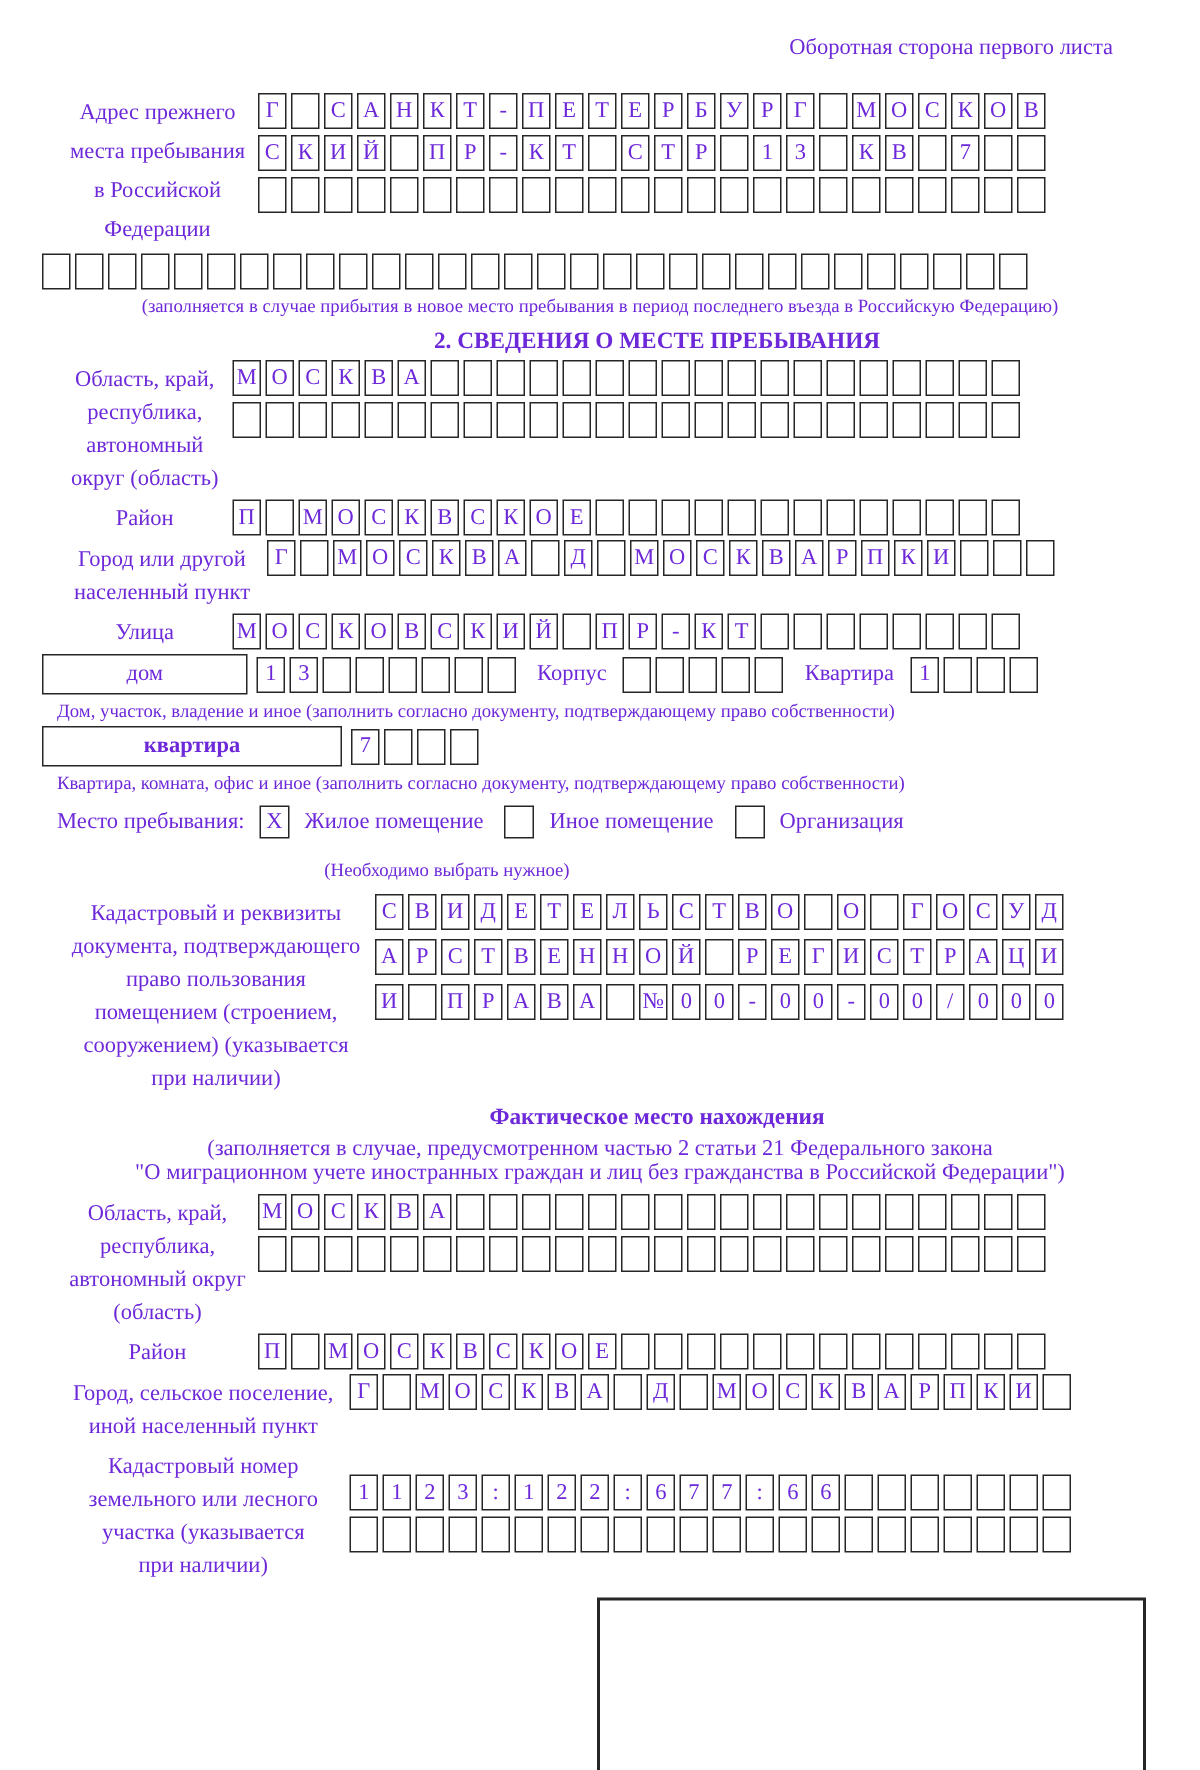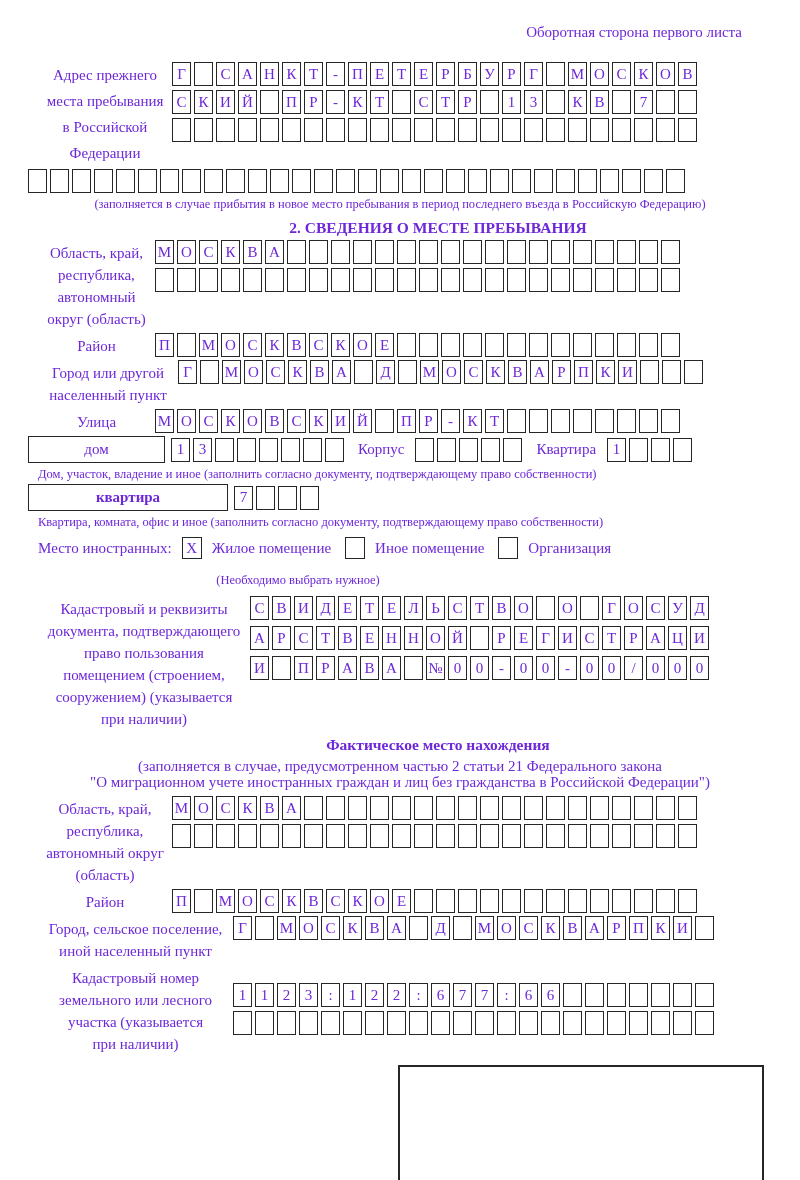--- a/index.html
+++ b/index.html
@@ -378,21 +378,21 @@
     <div class="cell-row">
         <span class="cell">7</span>
         <span class="cell"></span>
         <span class="cell"></span>
         <span class="cell"></span>
       </div>
   </div>
   <div class="note">Квартира, комната, офис и иное (заполнить согласно документу, подтверждающему право собственности)</div>
 
   <div class="stay-row">
-    <span class="stay-label">Место иностранных:</span>
+    <span class="stay-label">Место пребывания:</span>
     <span class="checkbox">X</span>
     <span class="opt-label">Жилое помещение</span>
     <span class="checkbox"></span>
     <span class="opt-label">Иное помещение</span>
     <span class="checkbox"></span>
     <span class="opt-label">Организация</span>
   </div>
   <div class="note choose-note">(Необходимо выбрать нужное)</div>
 
   <div class="field mt8">

